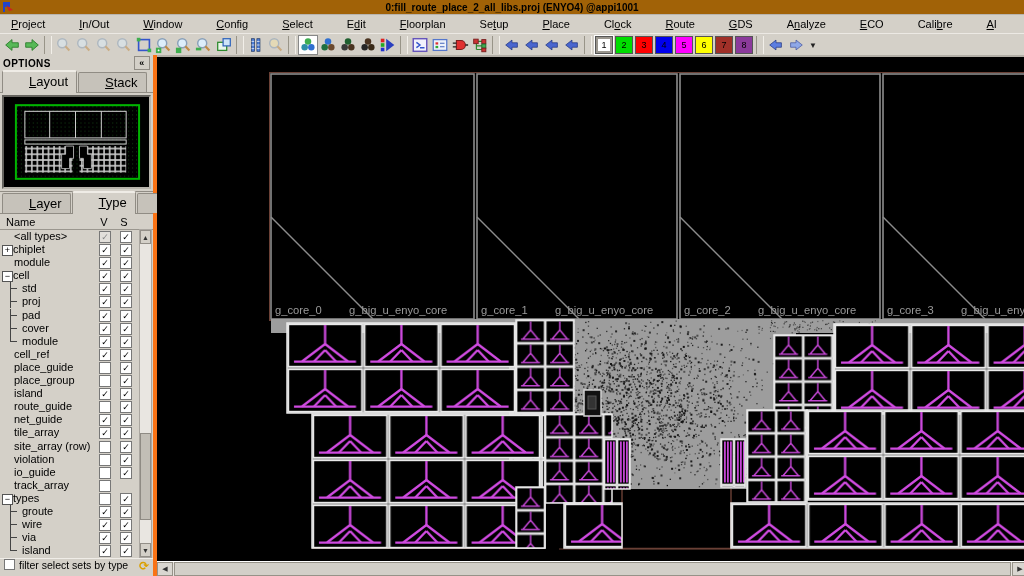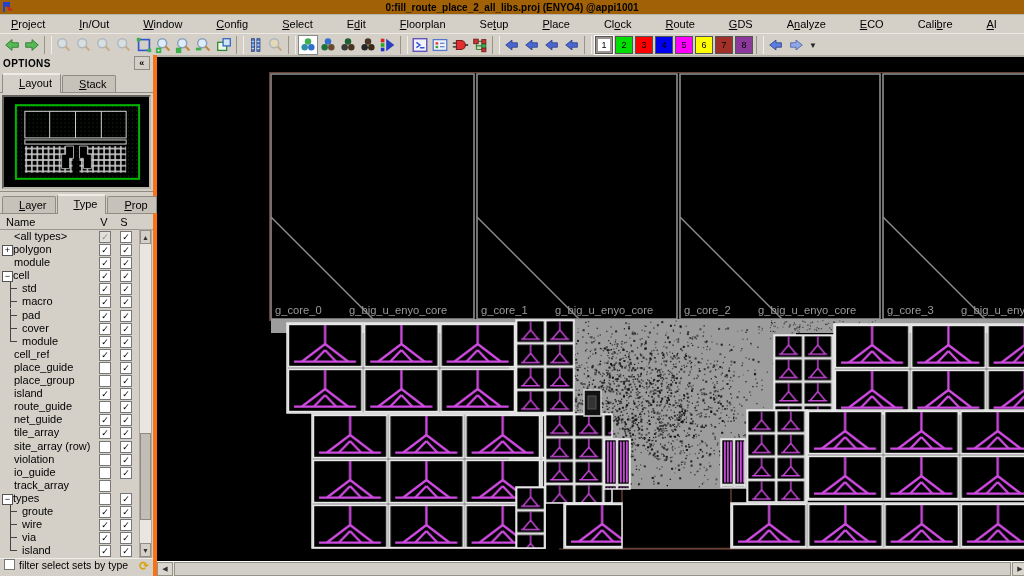--- a/index.html
+++ b/index.html
@@ -24,22 +24,22 @@
   .caret{font-size:8px;color:#222;padding:0 3px;}
   
   #main{position:absolute;top:55px;left:0;right:0;bottom:0;display:flex;}
   
   #panel{width:153px;flex:0 0 auto;background:#d4d0c8;border-right:4px solid #f97316;
          display:flex;flex-direction:column;position:relative;}
   #panelhdr{height:16px;display:flex;align-items:center;padding:0 3px;font-size:10px;font-weight:bold;letter-spacing:.4px;}
   #panelhdr .collapse{margin-left:auto;width:14px;height:12px;border:1px solid #908c84;background:#d4d0c8;
                       display:flex;align-items:center;justify-content:center;font-size:9px;line-height:1;}
   .tabs{display:flex;align-items:flex-end;height:21px;padding-left:2px;border-bottom:1px solid #908c84;}
-  .tab{border:1px solid #908c84;border-bottom:none;background:#c6c2ba;padding:2px 8px 2px 16px;margin-right:1px;
-       font-size:11px;border-radius:2px 2px 0 0;}
+  .tab{border:1px solid #908c84;border-bottom:none;background:#c6c2ba;padding:2px 8px 2px 26px;margin-right:1px;
+       font-size:13px;border-radius:2px 2px 0 0;}
   .tab.active{background:#d4d0c8;position:relative;top:1px;padding-bottom:4px;border-top:2px solid #efece6;}
   .tab u{text-decoration:underline;}
   #minimapwrap{height:94px;padding:2px;border-bottom:1px solid #908c84;}
   #minimap{width:100%;height:100%;background:#000;border:2px inset #b9b5ad;box-sizing:border-box;display:block;}
   
   #treezone{flex:1 1 auto;position:relative;overflow:hidden;}
   #treehdr{height:15px;display:flex;align-items:center;border-bottom:1px solid #9a968e;font-size:11px;}
   #treehdr .c0{padding-left:6px;width:88px;}
   #treehdr .c1{width:20px;text-align:center;}
   #treehdr .c2{width:20px;text-align:center;}
@@ -368,21 +368,21 @@
         <span class="c2">S</span>
       </div>
       <div id="treerows">
           <div class="trow">
             <span class="lbl">&lt;all types&gt;</span>
             <span class="cb v dis">✓</span>
             <span class="cb s">✓</span>
           </div>
           <div class="trow haschild">
             <span class="exp">+</span>
-            <span class="lbl">polygon</span>
+            <span class="lbl">chiplet</span>
             <span class="cb v">✓</span>
             <span class="cb s">✓</span>
           </div>
           <div class="trow">
             <span class="lbl">module</span>
             <span class="cb v">✓</span>
             <span class="cb s">✓</span>
           </div>
           <div class="trow haschild">
             <span class="exp">−</span>
@@ -391,21 +391,21 @@
             <span class="cb s">✓</span>
           </div>
           <div class="trow child">
             <span class="branch"></span>
             <span class="lbl">std</span>
             <span class="cb v">✓</span>
             <span class="cb s">✓</span>
           </div>
           <div class="trow child">
             <span class="branch"></span>
-            <span class="lbl">macro</span>
+            <span class="lbl">proj</span>
             <span class="cb v">✓</span>
             <span class="cb s">✓</span>
           </div>
           <div class="trow child">
             <span class="branch"></span>
             <span class="lbl">pad</span>
             <span class="cb v">✓</span>
             <span class="cb s">✓</span>
           </div>
           <div class="trow child">

